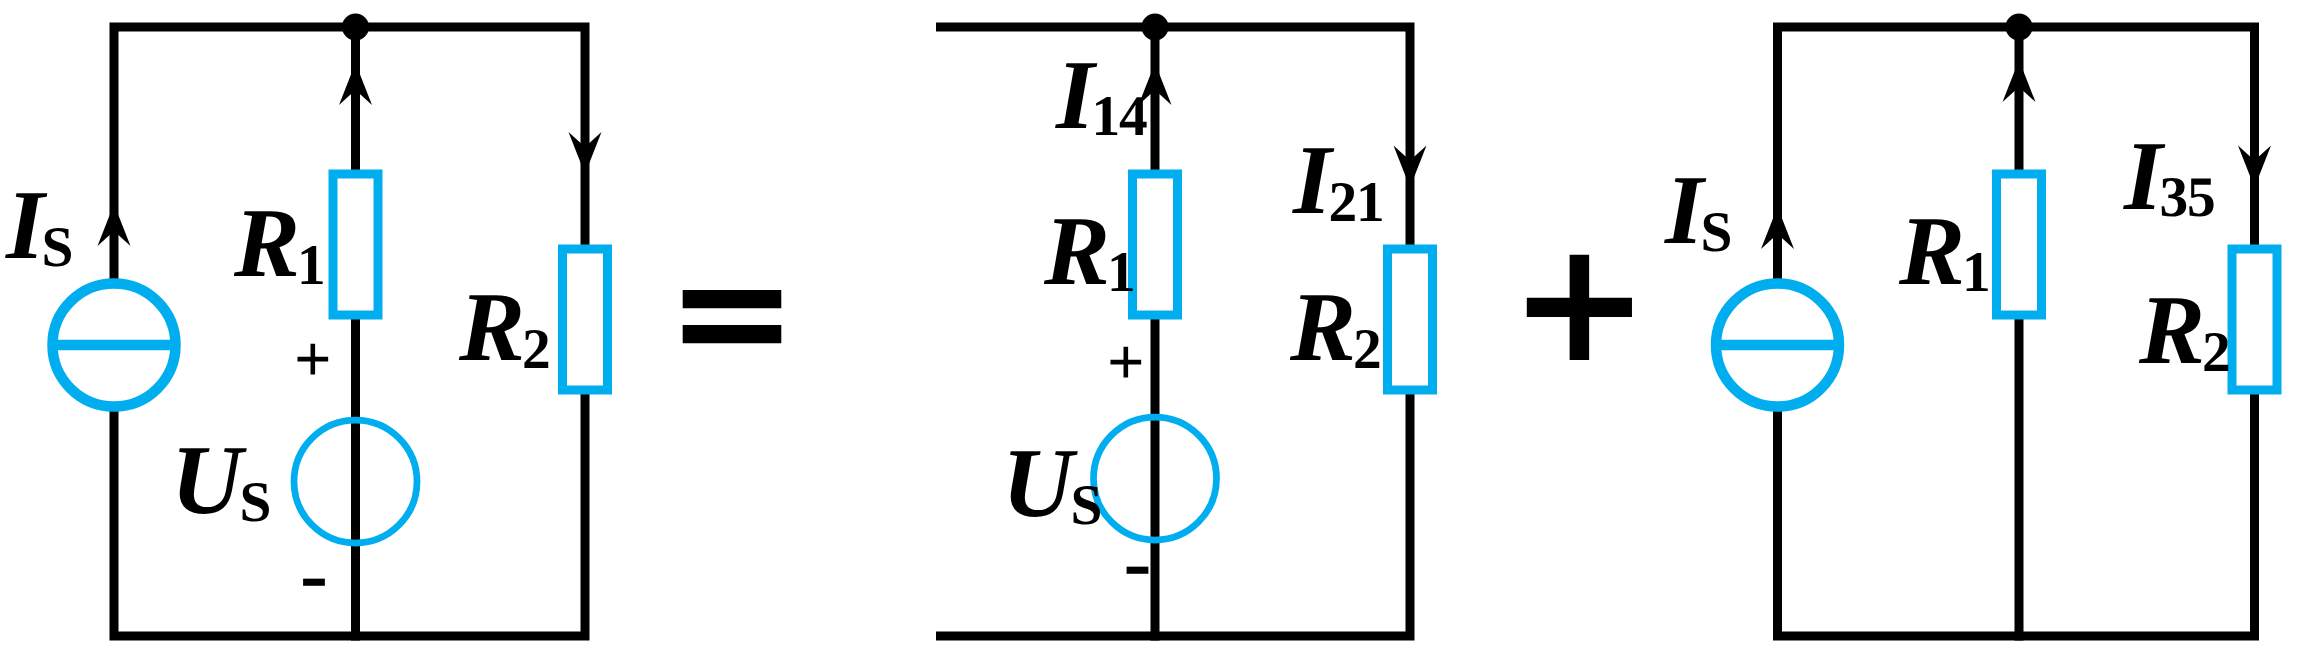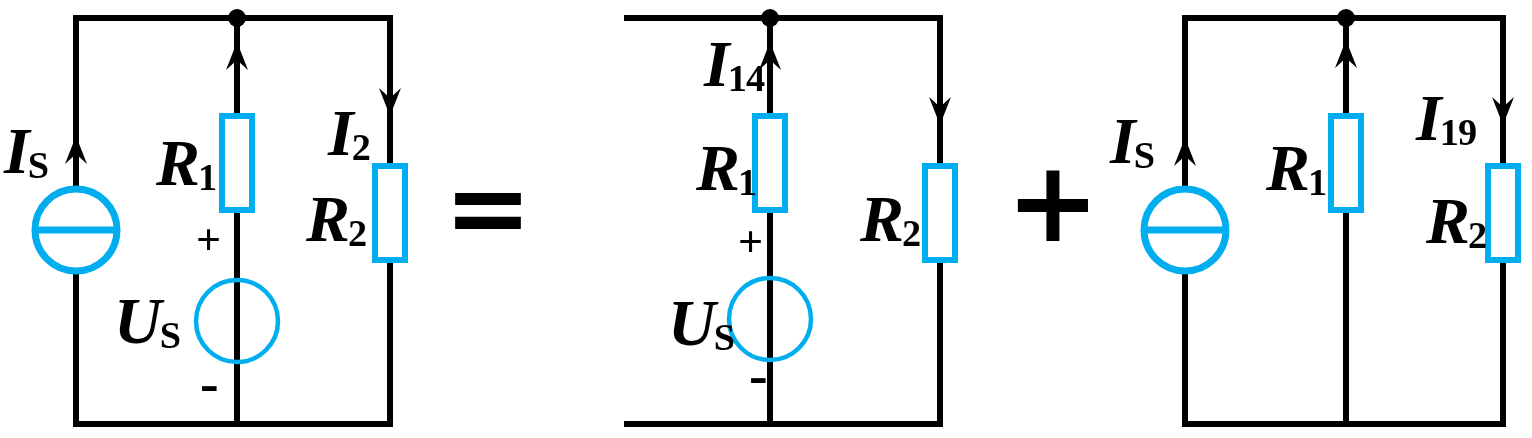--- a/index.html
+++ b/index.html
@@ -92,35 +92,35 @@
       <line class="csbar" x1="1147" y1="230" x2="1223" y2="230"></line>
       <circle class="dot" cx="1346" cy="18" r="9"></circle>
       <polygon class="ah" points="1185,138 1174,166 1185,156 1196,166"></polygon>
       <polygon class="ah" points="1346,40 1335,68 1346,58 1357,68"></polygon>
       <polygon class="ah" points="1503,125 1492,97 1503,107 1514,97"></polygon>
     </g>
   </svg>
 
   <div class="lbl" style="left:4px;top:118px"><span>I</span><span class="sub">S</span></div>
   <div class="lbl" style="left:156px;top:130px"><span>R</span><span class="sub">1</span></div>
-  <div class="lbl" style="left:328px;top:100px"><span>I</span><span class="sub">2</span></div>
   <div class="lbl" style="left:306px;top:186px"><span>R</span><span class="sub">2</span></div>
   <div class="lbl" style="left:114px;top:288px"><span>U</span><span class="sub">S</span></div>
   <div class="sign" style="left:196px;top:218px">+</div>
   <div class="sign minus" style="left:200px;top:355px">-</div>
 
   <div class="op" style="left:444px;top:156px;font-size:105px">=</div>
 
   <div class="lbl" style="left:704px;top:31px"><span>I</span><span class="sub">14</span></div>
   <div class="lbl" style="left:696px;top:135px"><span>R</span><span class="sub">1</span></div>
+  <div class="lbl" style="left:862px;top:88px"><span>I</span><span class="sub">21</span></div>
   <div class="lbl" style="left:860px;top:186px"><span>R</span><span class="sub">2</span></div>
   <div class="lbl" style="left:668px;top:290px"><span>U</span><span class="sub">S</span></div>
   <div class="sign" style="left:738px;top:220px">+</div>
   <div class="sign minus" style="left:749px;top:347px">-</div>
 
   <div class="op" style="left:1006px;top:146px;font-size:112px">+</div>
 
   <div class="lbl" style="left:1110px;top:108px"><span>I</span><span class="sub">S</span></div>
   <div class="lbl" style="left:1266px;top:135px"><span>R</span><span class="sub">1</span></div>
-  <div class="lbl" style="left:1416px;top:85px"><span>I</span><span class="sub">19</span></div>
+  <div class="lbl" style="left:1416px;top:85px"><span>I</span><span class="sub">35</span></div>
   <div class="lbl" style="left:1426px;top:188px"><span>R</span><span class="sub">2</span></div>
 
 </div>
 
 </body></html>

